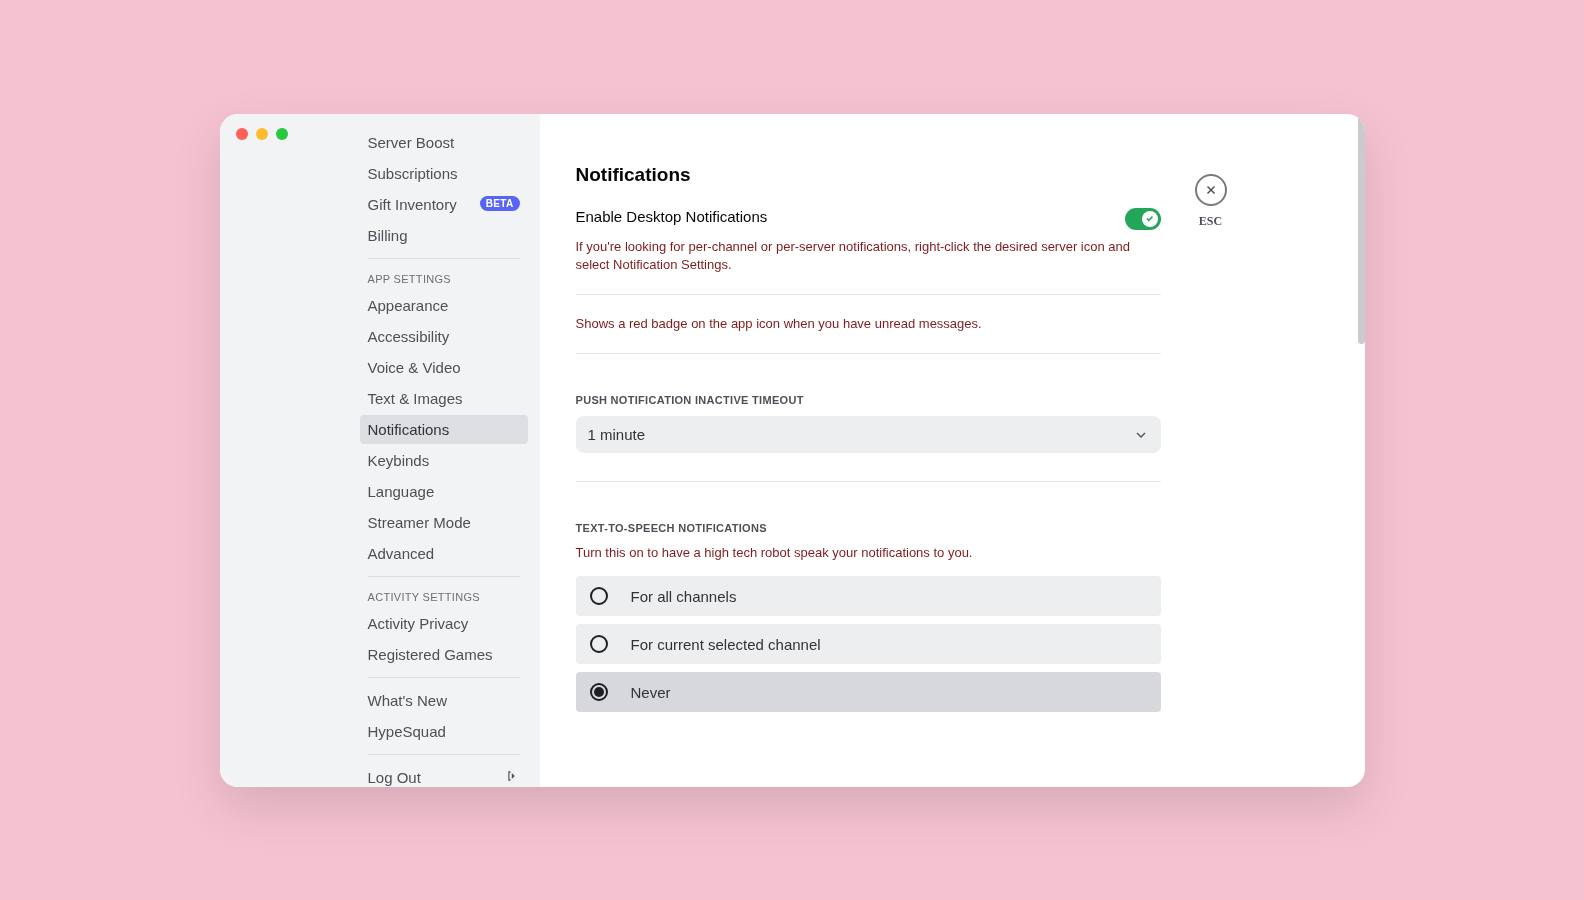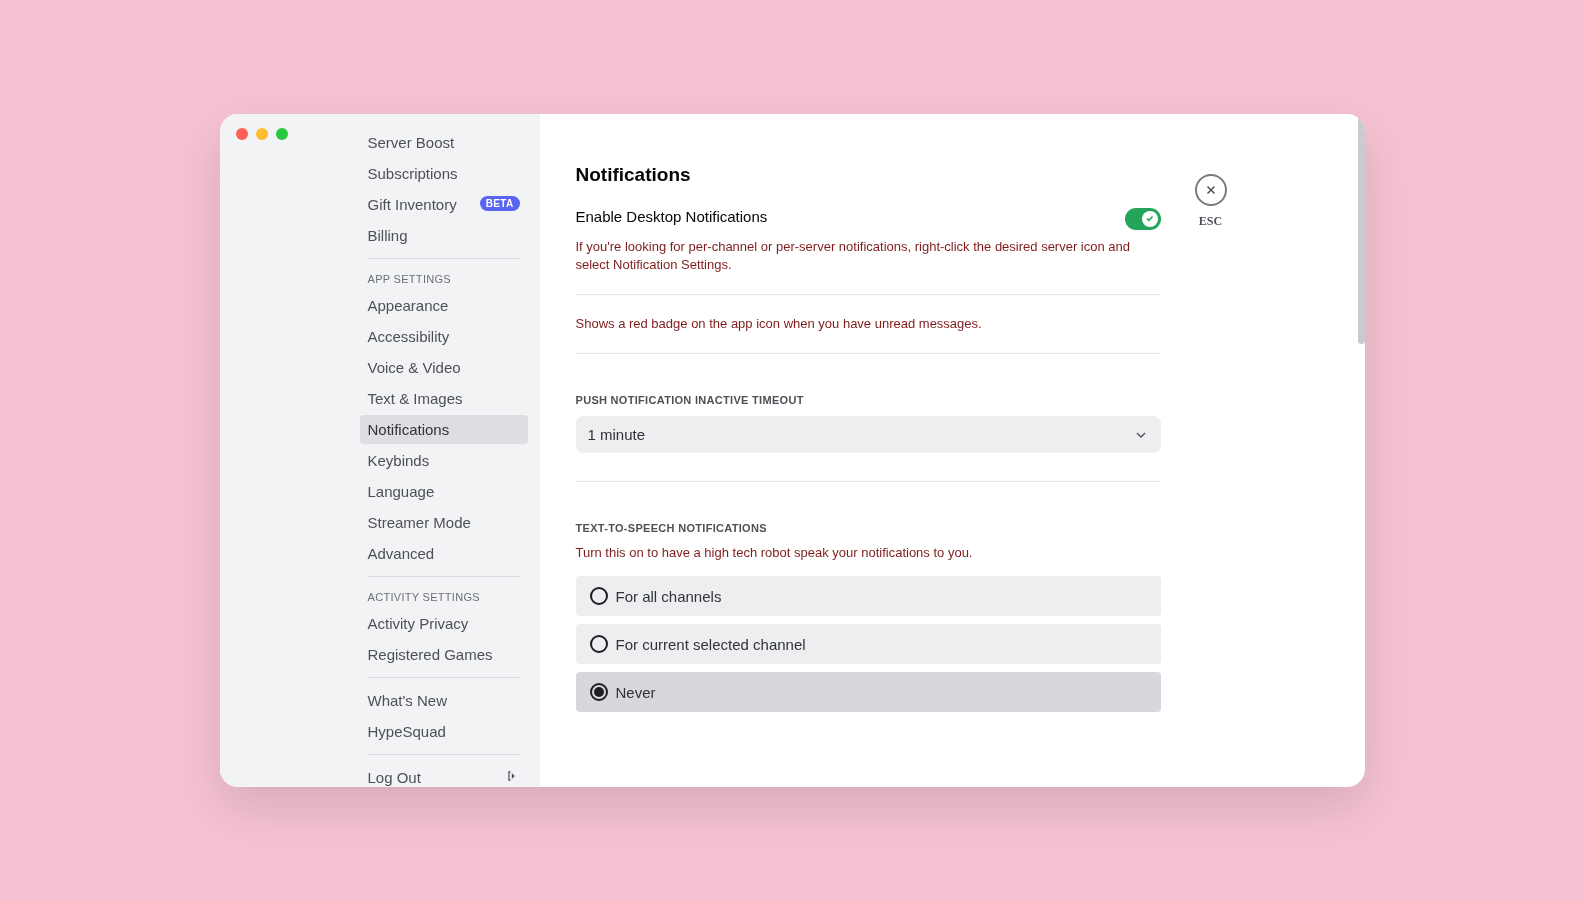--- a/index.html
+++ b/index.html
@@ -196,21 +196,21 @@
 .chev { color: #4e5058; }
 .radio-group {
   margin-top: 14px;
 }
 .radio-item {
   background: #eceef0;
   border-radius: 4px;
   padding: 11px 14px;
   display: flex;
   align-items: center;
-  gap: 8px;
+  gap: 23px;
   margin-bottom: 8px;
   cursor: pointer;
   font-size: 15px;
   color: #313338;
 }
 .radio-item.selected {
   background: #d6d8db;
 }
 .radio-circle {
   width: 18px;

